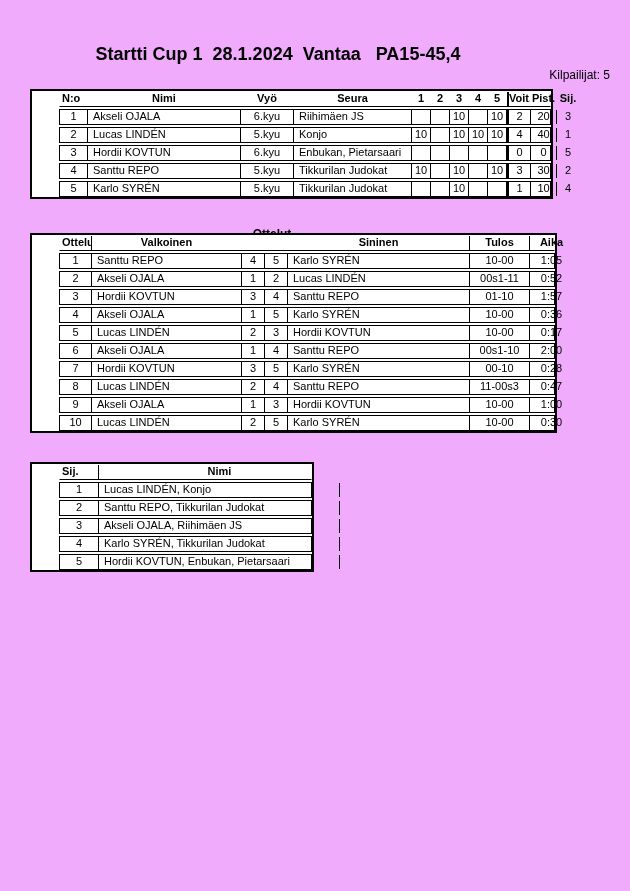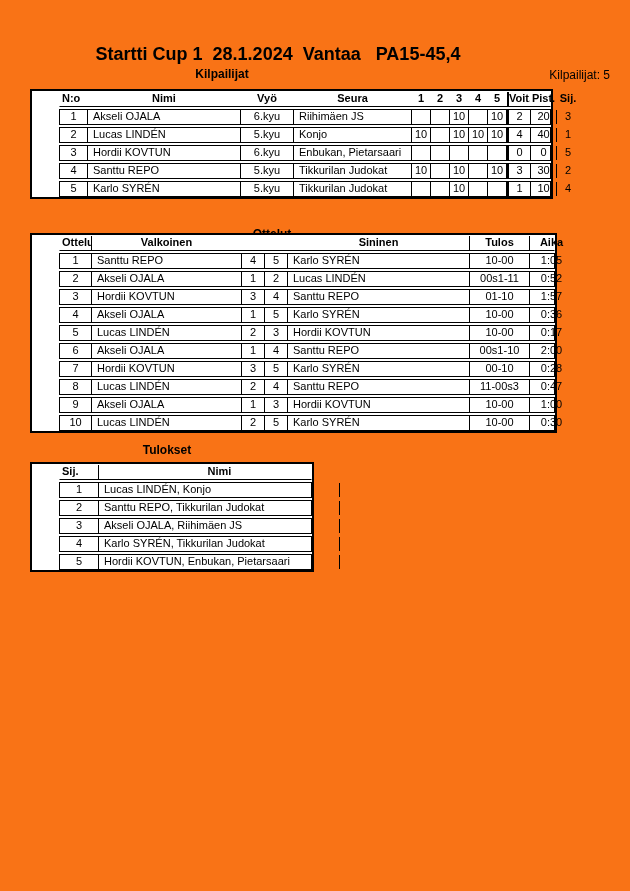--- a/index.html
+++ b/index.html
@@ -1,18 +1,18 @@
 <!DOCTYPE html>
 <html><head>
 <meta charset="utf-8">
 <style>
   html,body{margin:0;padding:0;background:#fff;}
   body{width:630px;height:891px;overflow:hidden;position:relative;
        font-family:"Liberation Sans", sans-serif;color:#000;}
-  .page{position:absolute;inset:0;background:#f97316;text-decoration:underline;}
+  .page{position:absolute;inset:0;background:#f0abfc;text-decoration:underline;}
 
   .title{position:absolute;top:44px;left:0;width:556px;text-align:center;
          font-size:18px;font-weight:bold;white-space:pre;}
   .subtitle{position:absolute;font-weight:bold;font-size:12px;text-align:center;}
   #kilpailijat-title{top:67px;left:0;width:444px;}
   #ottelut-title{top:227px;left:0;width:544px;}
   #tulokset-title{top:443px;left:0;width:334px;}
   .count-label{position:absolute;top:68px;right:20px;font-size:12px;}
 
   .table{position:absolute;box-sizing:border-box;border:2px solid #000;background:#fff;padding-left:27px;}
@@ -43,21 +43,20 @@
   .m-blue{width:182px}.m-tulos{width:60px}.m-aika{width:43px}
   
   .r-sij{width:39px}.r-nimi{width:241px}
 </style>
 </head>
 <body>
 
 <div class="page">
 
   <div class="title">Startti Cup 1  28.1.2024  Vantaa   PA15-45,4</div>
-  <div class="subtitle" id="kilpailijat-title">Kilpailijat</div>
   <div class="count-label">Kilpailijat: 5</div>
 
   <div class="table" id="t1">
     <div class="trow thead">
       <div class="cell c-no hleft">N:o</div>
       <div class="cell c-name">Nimi</div>
       <div class="cell c-belt">Vyö</div>
       <div class="cell c-club">Seura</div>
       <div class="cell c-score">1</div>
       <div class="cell c-score">2</div>
@@ -237,21 +236,20 @@
         <div class="cell m-no">10</div>
         <div class="cell m-white left">Lucas LINDÉN</div>
         <div class="cell m-wno">2</div>
         <div class="cell m-bno">5</div>
         <div class="cell m-blue left">Karlo SYRÉN</div>
         <div class="cell m-tulos">10-00</div>
         <div class="cell m-aika last">0:30</div>
       </div>
     </div>
 
-  <div class="subtitle" id="tulokset-title">Tulokset</div>
 
   <div class="table" id="t3">
     <div class="trow thead">
       <div class="cell r-sij hleft hline">Sij.</div>
       <div class="cell r-nimi last">Nimi</div>
     </div>
   <div class="trow">
         <div class="cell r-sij">1</div>
         <div class="cell r-nimi left">Lucas LINDÉN, Konjo</div>
       </div>

